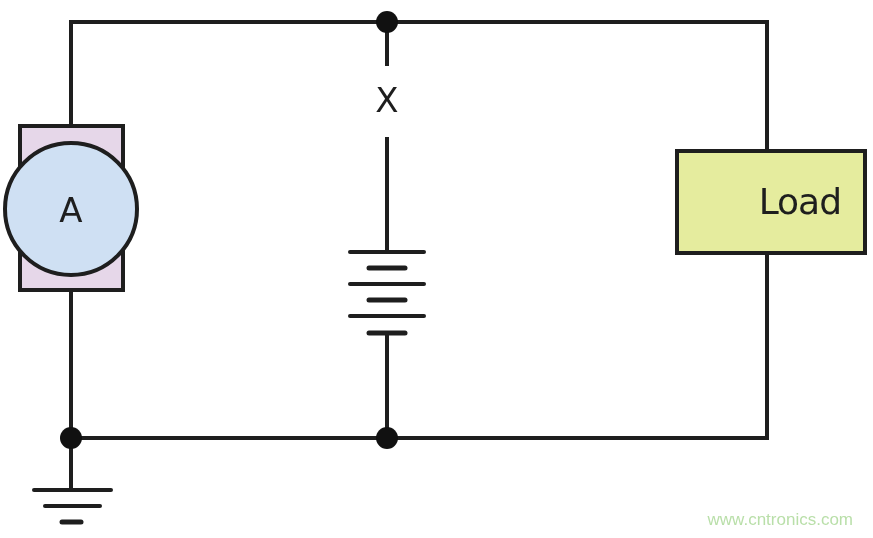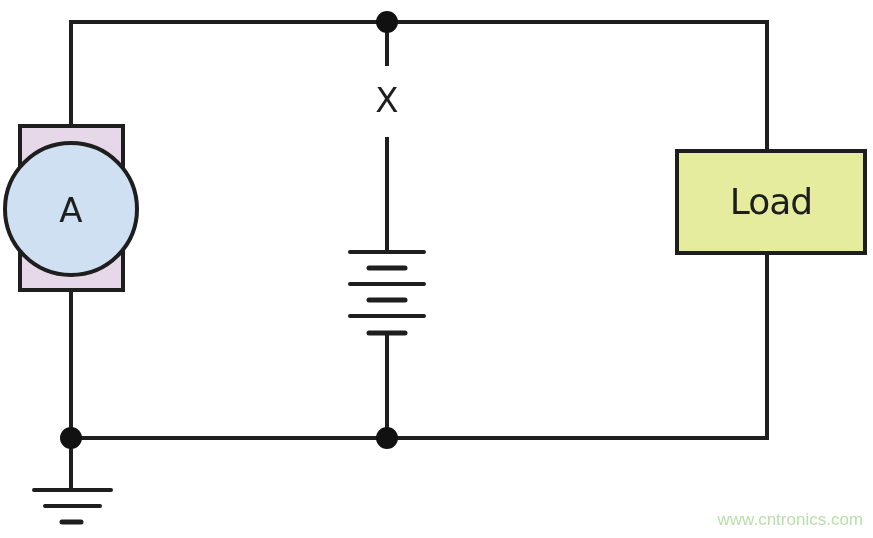--- a/index.html
+++ b/index.html
@@ -1,22 +1,22 @@
 <!DOCTYPE html>
 <html><head>
   <meta charset="utf-8">
   <style>
     html, body { margin: 0; padding: 0; background: #ffffff; }
     body { width: 873px; height: 538px; position: relative; overflow: hidden; font-family: "DejaVu Sans", sans-serif; }
     svg { position: absolute; left: 0; top: 0; }
     .label { position: absolute; font-family: "DejaVu Sans", sans-serif; color: #1e1e1e; }
     .ammeter-label { left: 41px; top: 190px; width: 60px; text-align: center; font-size: 34px; line-height: 40px; }
     .x-label { left: 362px; top: 80px; width: 50px; text-align: center; font-size: 34px; line-height: 40px; }
-    .load-label { left: 677px; top: 180px; width: 188px; text-align: center; font-size: 36px; line-height: 44px; letter-spacing: -1px; }
-    .watermark { right: 10px; bottom: 8px; font-family: "Liberation Sans", sans-serif; font-size: 17px; color: #b9dfa9; }
+    .load-label { left: 653px; top: 180px; width: 188px; text-align: right; font-size: 36px; line-height: 44px; letter-spacing: -1px; }
+    .watermark { right: 20px; bottom: 8px; font-family: "Liberation Sans", sans-serif; font-size: 17px; color: #b9dfa9; }
   </style>
 </head>
 <body>
 
 <svg width="873" height="538" viewBox="0 0 873 538">
   <g stroke="#1e1e1e" stroke-width="4" fill="none" stroke-linecap="butt">
 
     <path d="M71 126 L71 22 L767 22 L767 151"></path>
     <path d="M767 253 L767 438 L71 438 L71 290"></path>
 

